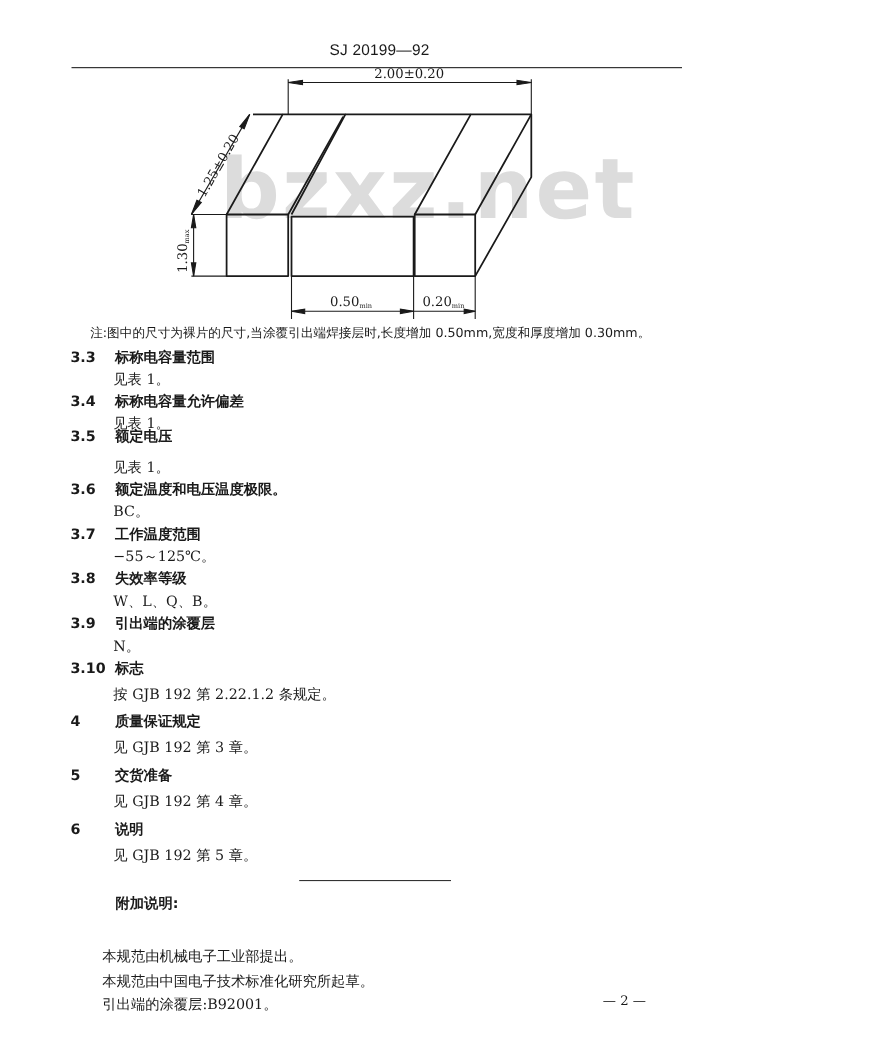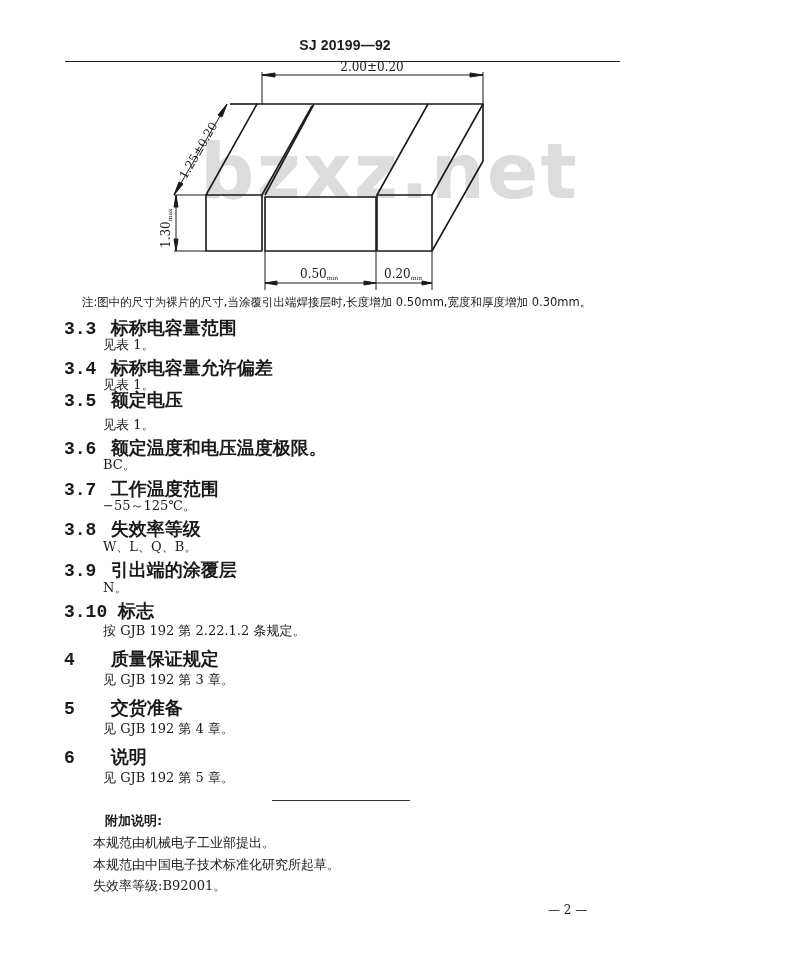--- a/index.html
+++ b/index.html
@@ -1,31 +1,31 @@
 <!DOCTYPE html>
 <html><head>
 <meta charset="utf-8">
 <style>
   html, body { margin: 0; padding: 0; background: #ffffff; }
   body { width: 800px; height: 965px; position: relative; overflow: hidden;
          font-family: "DejaVu Sans", "Liberation Sans", sans-serif; color: #1a1a1a; }
   .abs { position: absolute; }
   .header-code { left: 0; width: 690px; top: 37px; text-align: center; font-size: 14px;
-                 font-family: "Liberation Sans", "DejaVu Sans", sans-serif; font-weight: bold; letter-spacing: 0.2px; }
+                 font-family: "Liberation Sans", "DejaVu Sans", sans-serif; font-weight: normal; letter-spacing: 0.2px; }
   .rule { left: 65px; top: 61px; width: 555px; height: 0; border-top: 1.5px solid #222; }
   svg.diagram { position: absolute; left: 0; top: 0; width: 800px; height: 300px; }
   .note { left: 82px; top: 295px; font-size: 11.5px; white-space: nowrap; }
-  .sec { position: absolute; left: 64px; font-size: 18px; font-weight: bold; white-space: nowrap; font-family: Liberation Mono, monospace; }
+  .sec { position: absolute; left: 64px; font-size: 13px; font-weight: bold; white-space: nowrap; }
   .sec .num { display: inline-block; min-width: 36px; }
   .body { position: absolute; left: 103px; font-size: 13px; white-space: nowrap;
           font-family: "DejaVu Serif", "Liberation Serif", serif; }
   .divider { left: 272px; top: 800px; width: 138px; border-top: 1px solid #333; }
   .add-title { left: 105px; top: 812px; font-size: 13px; font-weight: bold; }
   .add-line { position: absolute; left: 93px; font-size: 13px; white-space: nowrap;
-              font-family: "DejaVu Serif", "Liberation Serif", serif; }
+              font-family: "DejaVu Serif", "Liberation Serif", serif; margin-top: 27px; }
   .page-no { left: 548px; top: 903px; font-size: 12px; font-family: "DejaVu Serif", serif; white-space: nowrap; }
   .watermark { font-family: "DejaVu Sans", sans-serif; font-weight: bold; }
 </style>
 </head>
 <body>
 
 <div class="abs header-code">SJ 20199—92</div>
 <div class="abs rule"></div>
 
 <svg class="diagram" viewBox="0 0 800 300" xmlns="http://www.w3.org/2000/svg">
@@ -119,15 +119,15 @@
 <div class="body" style="top:720px">见 GJB 192 第 4 章。</div>
 
 <div class="sec" style="top:745px"><span class="num">6</span> <span>说明</span></div>
 <div class="body" style="top:769px">见 GJB 192 第 5 章。</div>
 
 <div class="abs divider"></div>
 
 <div class="abs add-title">附加说明:</div>
 <div class="add-line" style="top:834px">本规范由机械电子工业部提出。</div>
 <div class="add-line" style="top:856px">本规范由中国电子技术标准化研究所起草。</div>
-<div class="add-line" style="top:877px">失效率等级:B92001。</div>
+<div class="add-line" style="top:877px">引出端的涂覆层:B92001。</div>
 
 <div class="abs page-no">— 2 —</div>
 
 </body></html>

